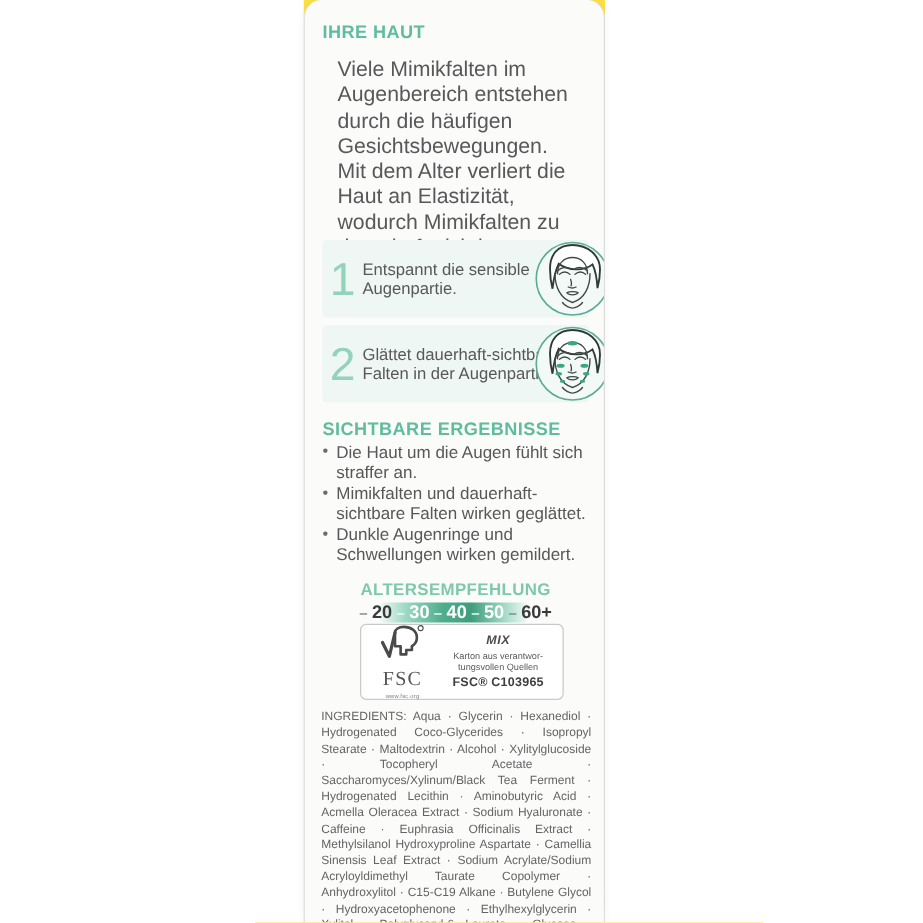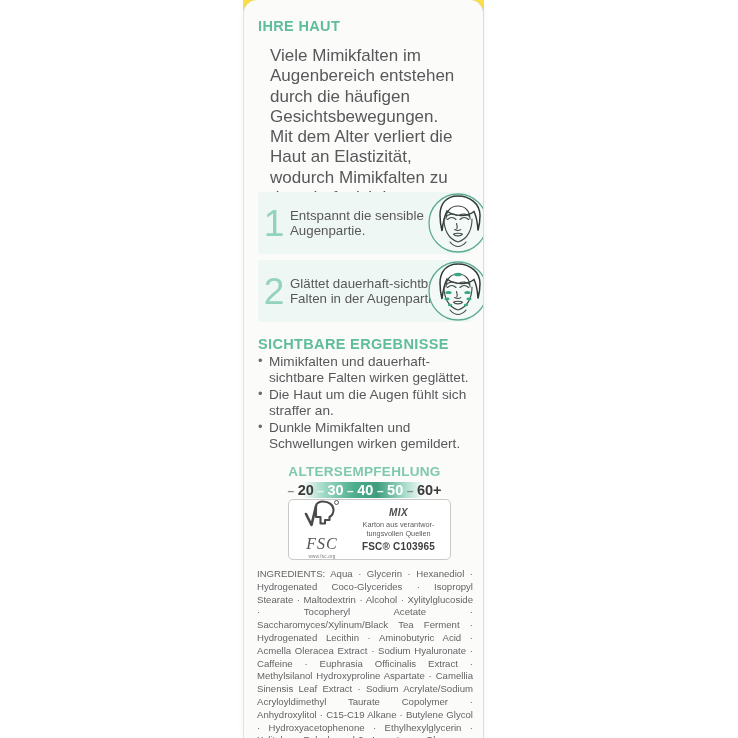--- a/index.html
+++ b/index.html
@@ -210,21 +210,20 @@
     padding-left: 4px;
   }
   .fsc-mark svg { display: block; margin: 0 auto; }
   .fsc-word {
     font-family: "Liberation Serif", serif;
     font-size: 16px;
     color: #555557;
     letter-spacing: 1px;
     line-height: 1;
     margin-top: 9px;
-    font-style: italic;
   }
   .fsc-url {
     font-size: 4.6px;
     color: #7b7b7d;
     letter-spacing: 0.2px;
     margin-top: 2px;
   }
   .fsc-right {
     flex: 1 1 auto;
     text-align: center;
@@ -336,23 +335,23 @@
               <ellipse class="dot" cx="40" cy="46" rx="2.2" ry="1.2"></ellipse>
             </svg>
           </div>
         </div>
 
       </div>
 
       <div id="sec-results">
         <div class="sec-head">SICHTBARE ERGEBNISSE</div>
         <ul class="bullets">
+          <li>Die Haut um die Augen fühlt sich straffer an.</li>
           <li>Mimikfalten und dauerhaft-sichtbare Falten wirken geglättet.</li>
-          <li>Die Haut um die Augen fühlt sich straffer an.</li>
-          <li>Dunkle Mimikfalten und Schwellungen wirken gemildert.</li>
+          <li>Dunkle Augenringe und Schwellungen wirken gemildert.</li>
         </ul>
       </div>
 
       <div id="sec-age">
         <div id="age-head" class="sec-head center">ALTERSEMPFEHLUNG</div>
         <div class="age-scale">
           <div class="age-band"></div>
           <div class="age-items">
             <span class="age-dash">–</span>
             <span class="age-val">20</span>

